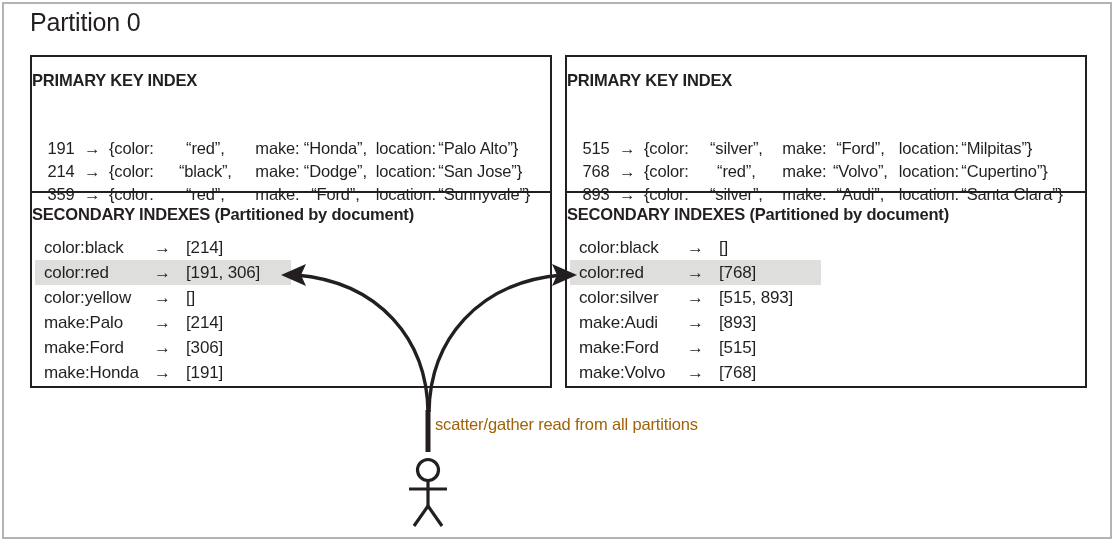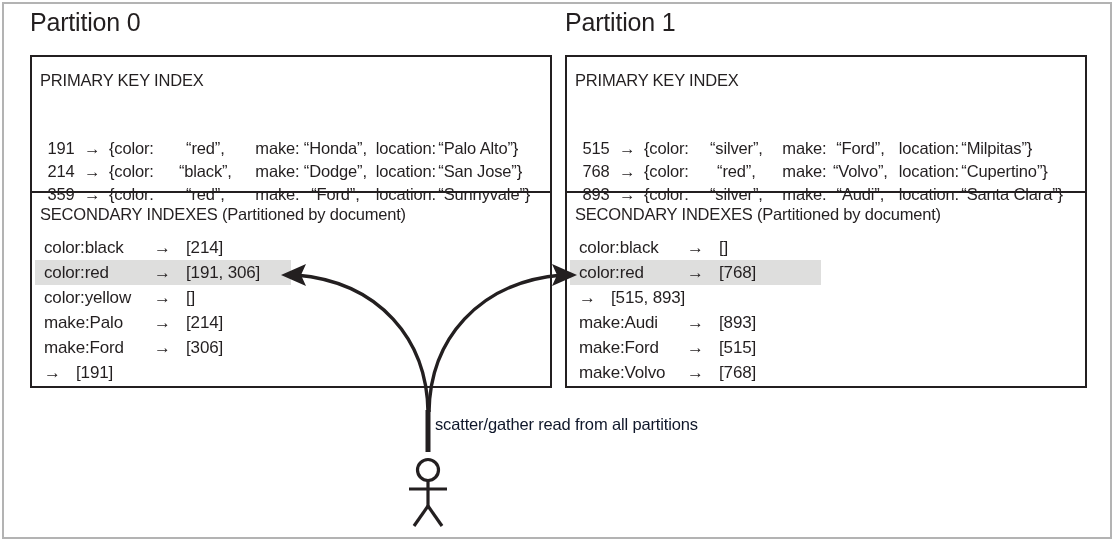--- a/index.html
+++ b/index.html
@@ -53,23 +53,23 @@
     position: absolute;
     left: 0;
     right: 0;
     top: 134px;
     height: 0;
     border-top: 2px solid #231f20;
   }
 
   .section-head {
     position: absolute;
-    left: 8px;
+    left: 0;
     font-size: 16.5px;
-    font-weight: normal;
+    font-weight: bold;
     color: #231f20;
     letter-spacing: -0.2px;
     white-space: nowrap;
   }
   .head-pk { top: 14px; }
   .head-sec { top: 148px; }
 
   
   .pk-list {
     position: absolute;
@@ -134,21 +134,21 @@
     width: 1118px;
     height: 546px;
     pointer-events: none;
   }
 
   .caption {
     position: absolute;
     left: 435px;
     top: 415px;
     font-size: 16.5px;
-    color: #0f172a;
+    color: #a16207;
     letter-spacing: -0.15px;
     white-space: nowrap;
   }
   .quote {
     position: absolute;
     left: 455px;
     top: 466px;
     font-size: 24px;
     color: #231f20;
     letter-spacing: -0.3px;
@@ -225,27 +225,27 @@
         <span class="sec-term">make:Palo</span>
         <span class="sec-arrow">→</span>
         <span class="sec-ids">[214]</span>
       </div>
       <div class="sec-row">
         <span class="sec-term">make:Ford</span>
         <span class="sec-arrow">→</span>
         <span class="sec-ids">[306]</span>
       </div>
       <div class="sec-row">
+        <span class="sec-term">make:Honda</span>
         <span class="sec-arrow">→</span>
         <span class="sec-ids">[191]</span>
       </div>
     </div>
   </div>
 
-  <div class="partition-title" id="title-p1">Partition 1</div>
 
   <div class="partition-box" id="box-p1">
 
     <div class="section-head head-pk">PRIMARY KEY INDEX</div>
 
     <div class="pk-list">
       <div class="pk-row">
         <span class="pk-key" style="width:34px">515</span>
         <span class="pk-arrow">→</span>
         <span class="pk-col-color" style="width:48px">{color:</span>
@@ -286,20 +286,21 @@
         <span class="sec-term">color:black</span>
         <span class="sec-arrow">→</span>
         <span class="sec-ids">[]</span>
       </div>
       <div class="sec-row hl">
         <span class="sec-term">color:red</span>
         <span class="sec-arrow">→</span>
         <span class="sec-ids">[768]</span>
       </div>
       <div class="sec-row">
+        <span class="sec-term">color:silver</span>
         <span class="sec-arrow">→</span>
         <span class="sec-ids">[515, 893]</span>
       </div>
       <div class="sec-row">
         <span class="sec-term">make:Audi</span>
         <span class="sec-arrow">→</span>
         <span class="sec-ids">[893]</span>
       </div>
       <div class="sec-row">
         <span class="sec-term">make:Ford</span>

